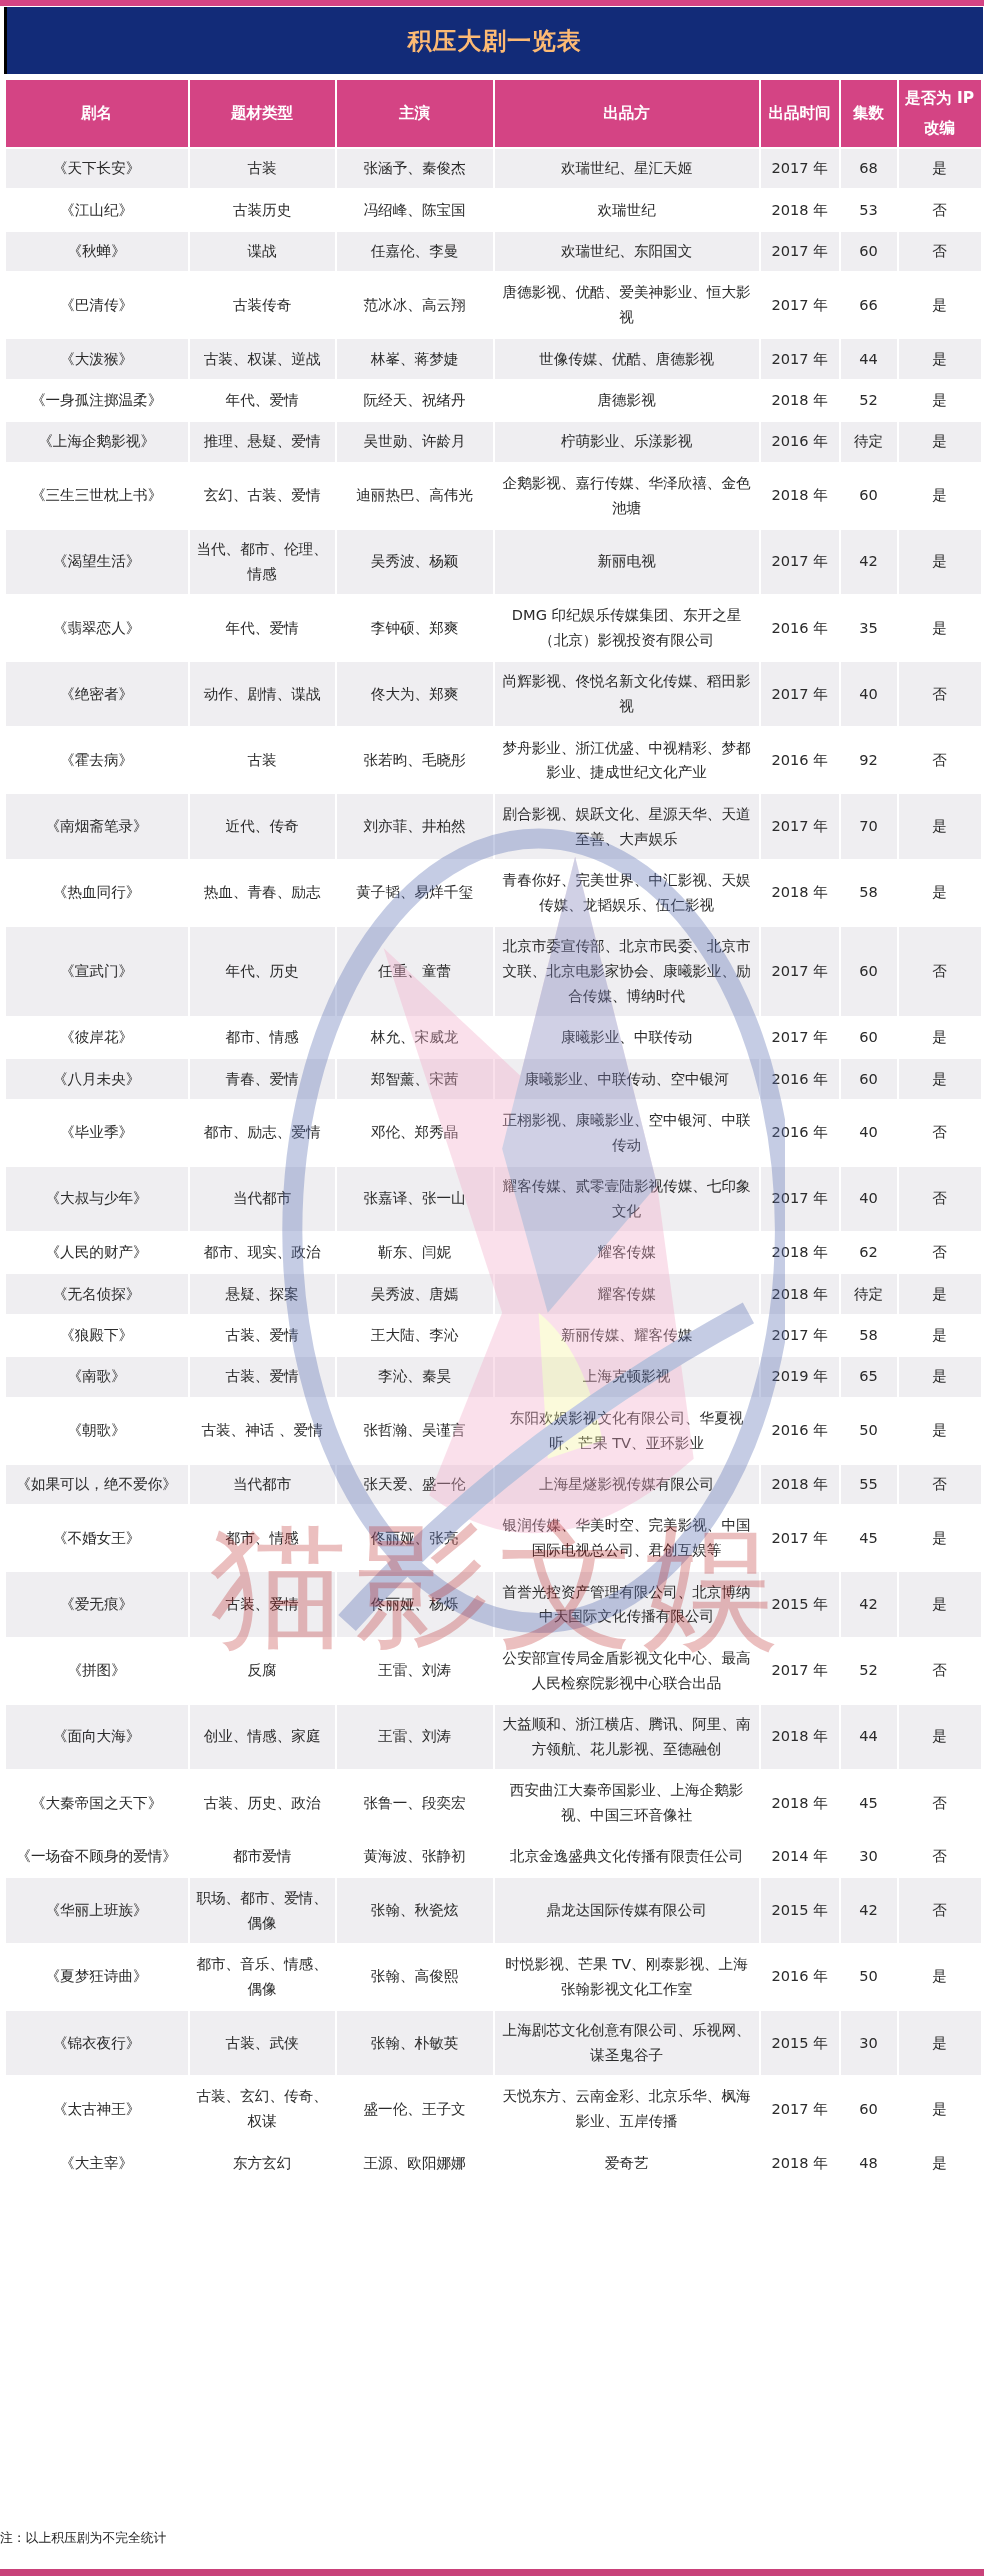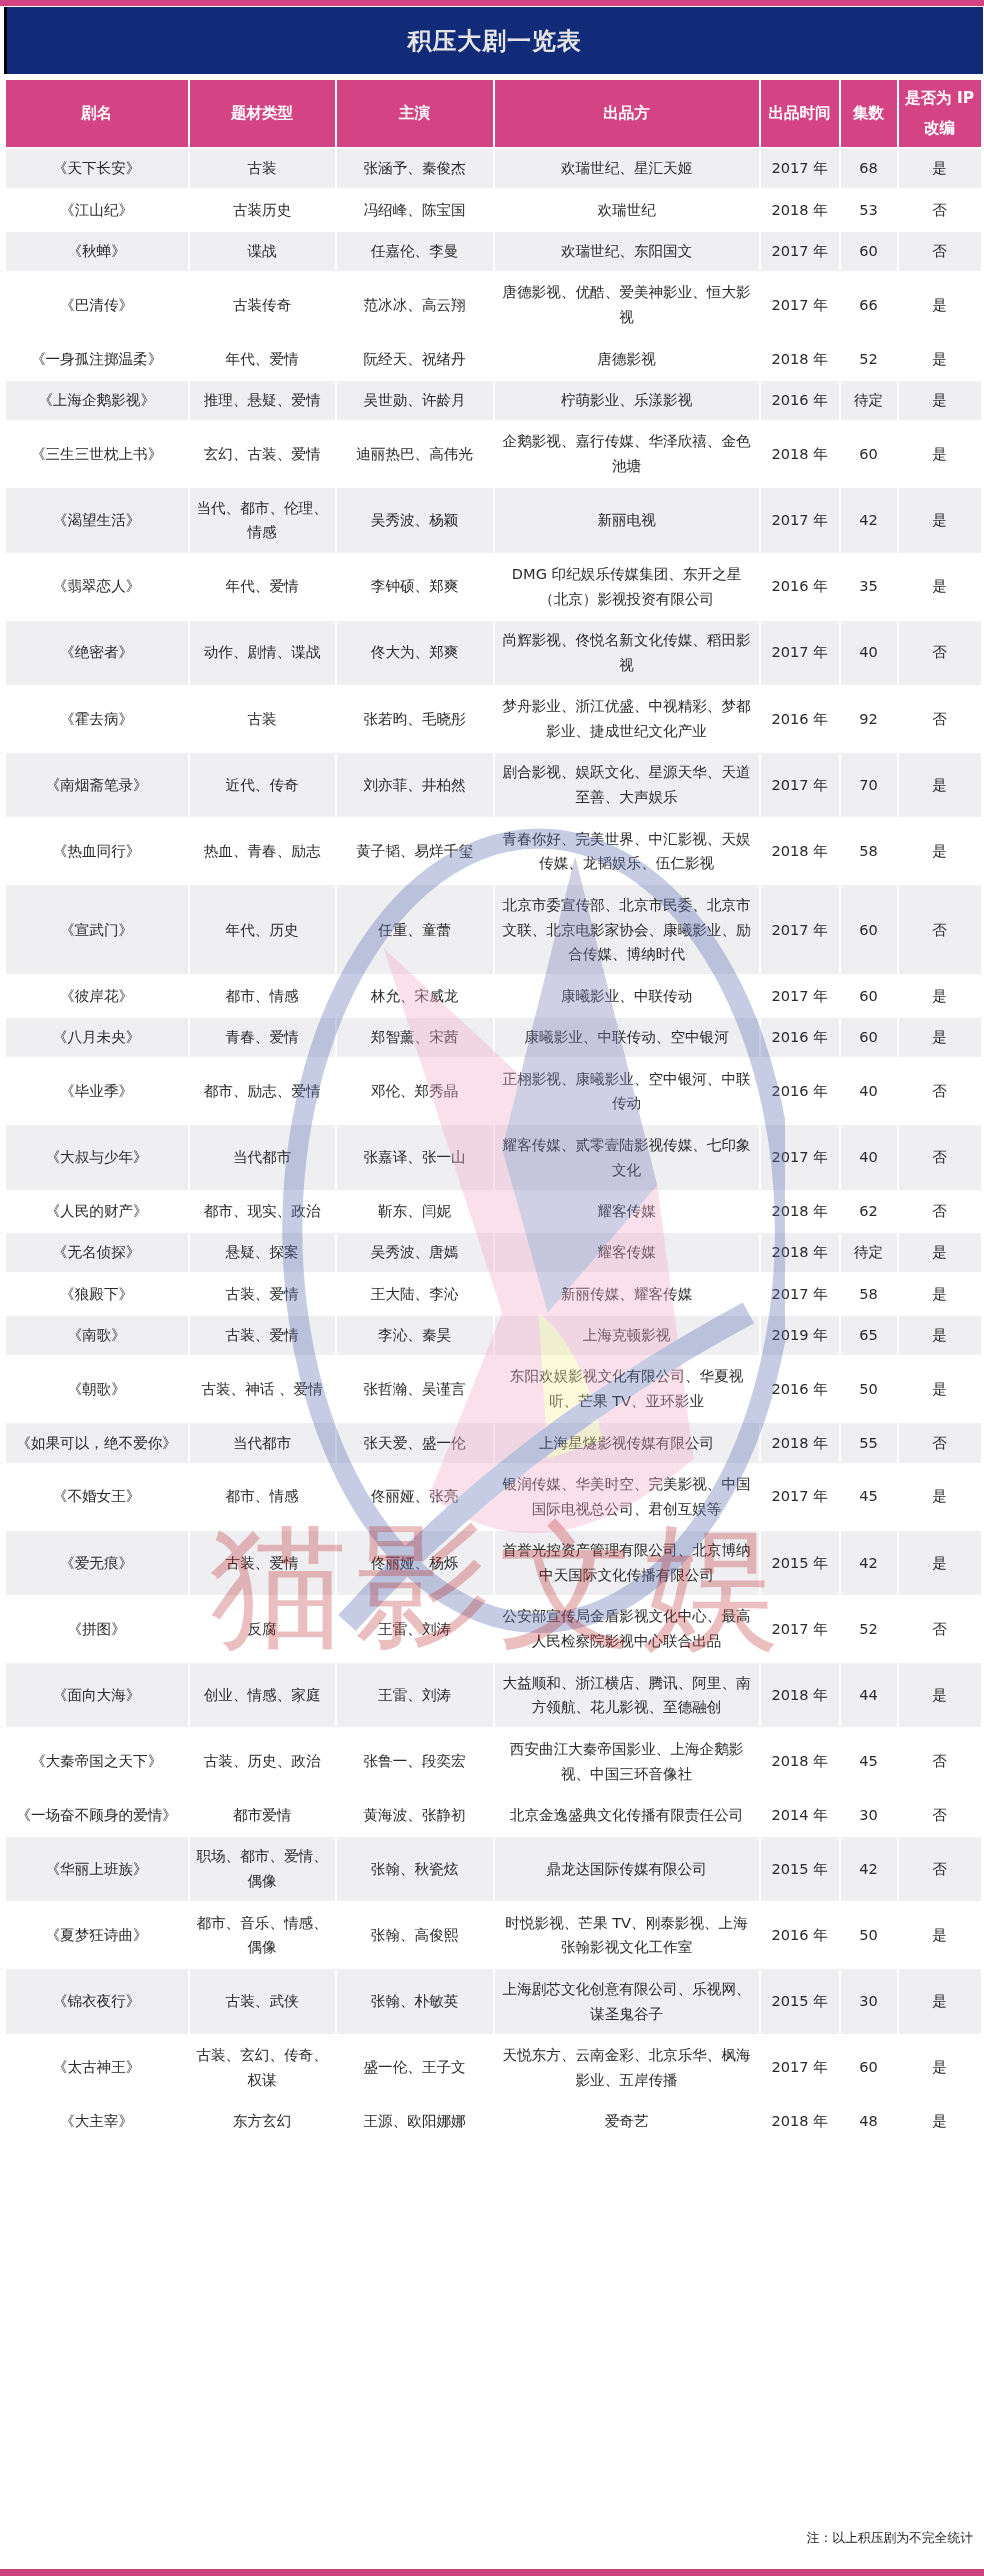--- a/index.html
+++ b/index.html
@@ -2,33 +2,33 @@
 <html style="font-size:14.6px"><head>
 <meta charset="utf-8">
 <style>
   html, body { margin: 0; padding: 0; background: #ffffff; }
   body { width: 985px; height: 2576px; position: relative; overflow: hidden;
          font-family: "DejaVu Sans", "Liberation Sans", sans-serif; color: #222; }
   .top-bar { position: absolute; left: 0; top: 0; width: 985px; height: 5.5px; background: #d44484; }
   .title-band { position: absolute; left: 3.6px; top: 7.3px; width: 979px; height: 67px;
                 background: #122b78; border-left: 3.6px solid #000; box-sizing: border-box;
                 display: flex; align-items: center; justify-content: center; }
-  .title-band span { color: #e5e5e5; font-size: 24px; font-weight: bold; letter-spacing: 0.9px; }
+  .title-band span { color: #fdba74; font-size: 24px; font-weight: bold; letter-spacing: 0.9px; }
   table.grid { position: absolute; left: 3.6px; top: 78px; width: 979px;
                border-collapse: separate; border-spacing: 2.7px; table-layout: fixed; }
   table.grid th { background: #d44484; color: #fff; font-weight: bold; font-size: 15.5px;
                   height: 67px; padding: 0 3.6px; text-align: center; vertical-align: middle; line-height: 1.9; }
   table.grid td { font-size: 14.6px; text-align: center; vertical-align: middle;
                   padding: 7.3px 5.5px; line-height: 1.7; color: #2a2a2a; }
   table.grid tr.shaded td { background: #efeef1; }
   table.grid tr.plain td { background: #ffffff; }
   .wm { position: absolute; left: 274px; top: 802px; width: 511px; height: 967px; pointer-events: none; opacity: 0.35; }
   .wm-text { position: absolute; left: 210px; top: 1495px; font-size: 137px; color: #b91c1c; opacity: 0.28;
              letter-spacing: 7.3px; pointer-events: none; font-family: "DejaVu Sans", sans-serif; }
-  .note { position: absolute; left: 0; top: 2530px; width: 973px; text-align: right; font-size: 12.8px; color: #222; }
+  .note { position: absolute; left: 0; top: 2530px; width: 973px; text-align: left; font-size: 12.8px; color: #222; }
   .bottom-bar { position: absolute; left: 0; top: 2569px; width: 985px; height: 7.3px; background: #c9427a; }
 </style>
 </head>
 <body>
 
 <div class="top-bar"></div>
 
 <div class="title-band">
   <span>积压大剧一览表</span>
 </div>
@@ -84,20 +84,29 @@
       </tr>
       <tr class="plain">
         <td>《巴清传》</td>
         <td>古装传奇</td>
         <td>范冰冰、高云翔</td>
         <td>唐德影视、优酷、爱美神影业、恒大影视</td>
         <td>2017 年</td>
         <td>66</td>
         <td>是</td>
       </tr>
+      <tr class="shaded">
+        <td>《大泼猴》</td>
+        <td>古装、权谋、逆战</td>
+        <td>林峯、蒋梦婕</td>
+        <td>世像传媒、优酷、唐德影视</td>
+        <td>2017 年</td>
+        <td>44</td>
+        <td>是</td>
+      </tr>
       <tr class="plain">
         <td>《一身孤注掷温柔》</td>
         <td>年代、爱情</td>
         <td>阮经天、祝绪丹</td>
         <td>唐德影视</td>
         <td>2018 年</td>
         <td>52</td>
         <td>是</td>
       </tr>
       <tr class="shaded">

